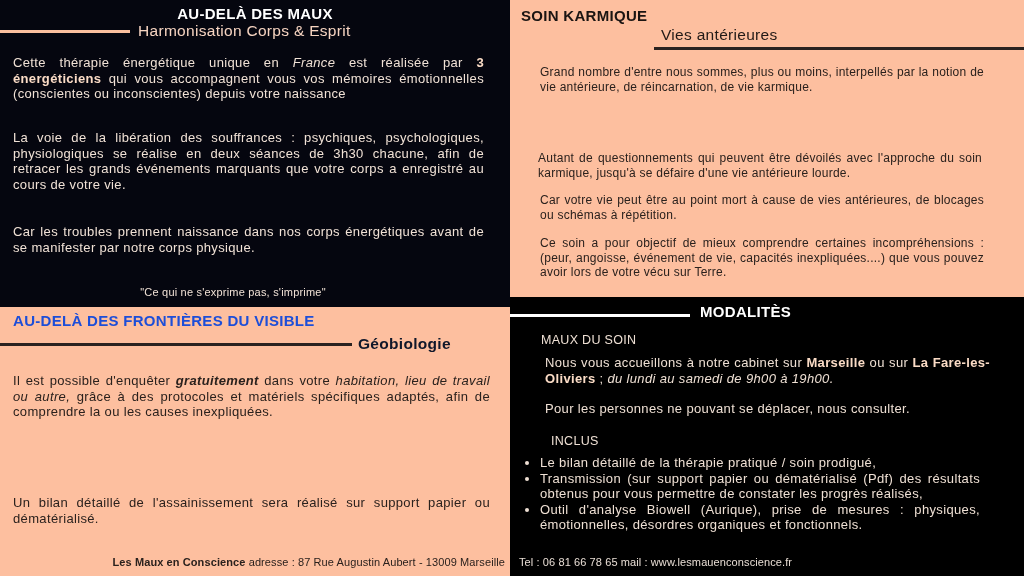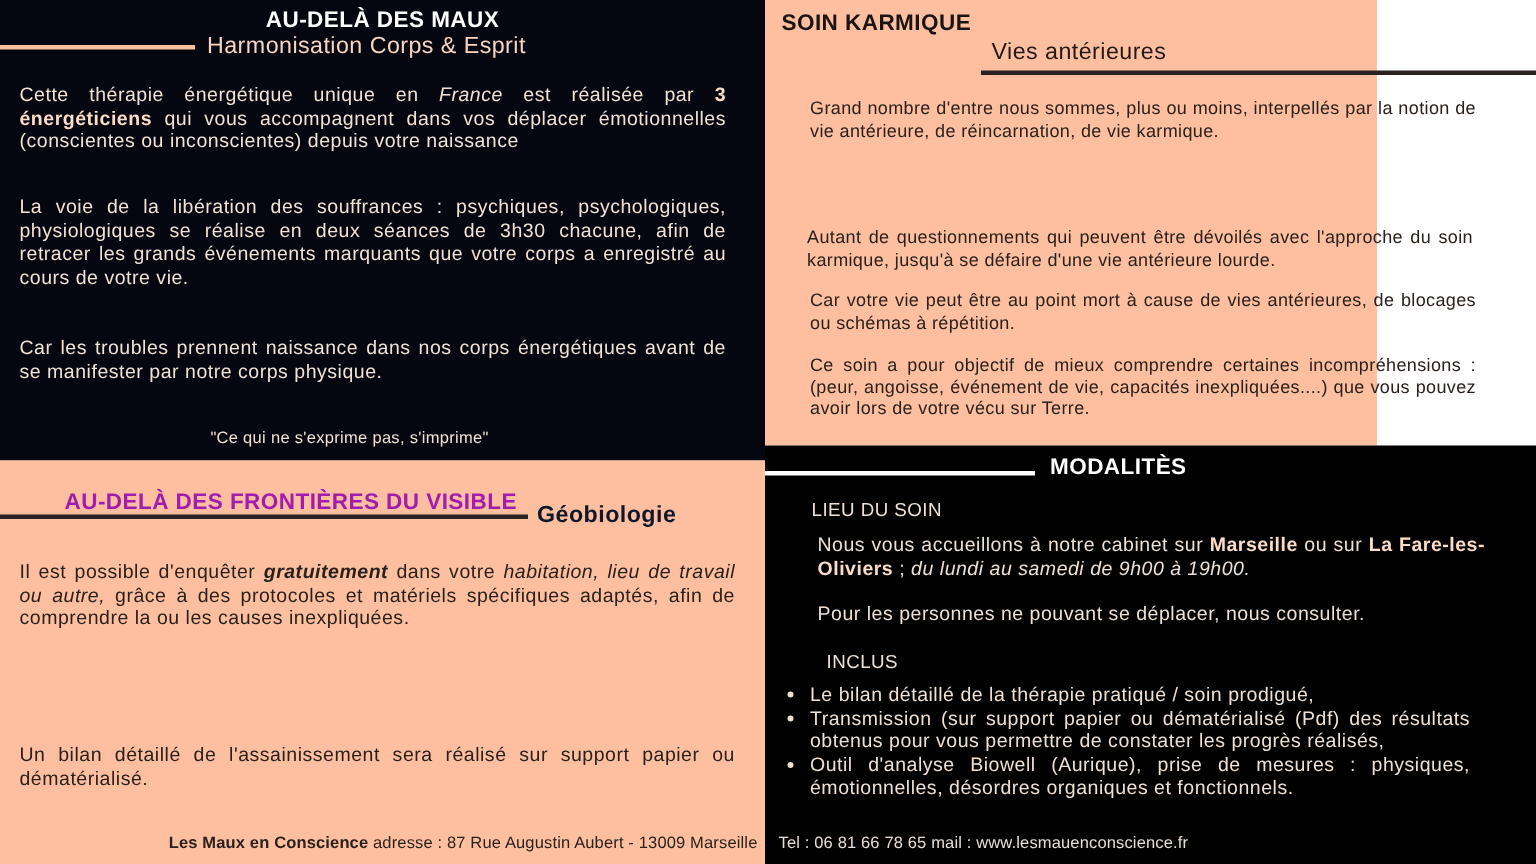--- a/index.html
+++ b/index.html
@@ -1,19 +1,19 @@
 <!DOCTYPE html>
 <html><head>
 <meta charset="utf-8">
 <style>
   html, body { margin:0; padding:0; }
   body { width:1024px; height:576px; position:relative; overflow:hidden; font-family:"Liberation Sans", sans-serif; }
   .panel { position:absolute; }
   #tl { left:0; top:0; width:510px; height:307px; background:#05060f; color:#f1e2d6; }
-  #tr { left:510px; top:0; width:408px; height:297px; background:#fdbf9f; color:#2a211d; }
+  #tr { left:510px; top:0; width:514px; height:297px; background:#fdbf9f; color:#2a211d; }
   #bl { left:0; top:307px; width:510px; height:269px; background:#fdbf9f; color:#2a211d; }
   #br { left:510px; top:297px; width:514px; height:279px; background:#000; color:#efe0d4; }
   .abs { position:absolute; }
   .title { font-weight:bold; font-size:15px; letter-spacing:0.3px; white-space:nowrap; }
   .subtitle { font-size:15.5px; letter-spacing:0.3px; white-space:nowrap; }
   .rule { position:absolute; height:3px; }
   .para { position:absolute; text-align:justify; font-size:13px; line-height:15.5px; letter-spacing:0.35px; margin:0; }
   .para.small { font-size:12px; line-height:14.6px; letter-spacing:0.25px; }
   .b { font-weight:bold; }
   .i { font-style:italic; }
@@ -26,21 +26,21 @@
 </style>
 </head>
 <body>
 
 <section id="tl" class="panel">
   <div class="abs title" style="left:0;top:5px;width:510px;text-align:center;color:#ffffff;">AU-DELÀ DES MAUX</div>
   <div class="rule" style="left:0;top:30px;width:130px;background:#fbbf9e;"></div>
   <div class="abs subtitle" style="left:138px;top:22px;color:#f6d4c1;">Harmonisation Corps &amp; Esprit</div>
 
   <p class="para" style="left:13px;top:55px;width:471px;">
-    <span>Cette thérapie énergétique unique en </span><span class="i">France</span><span> est réalisée par </span><span class="b accent">3 énergéticiens</span><span> qui vous accompagnent dans vos déplacer émotionnelles (conscientes ou inconscientes) depuis votre naissance</span>
+    <span>Cette thérapie énergétique unique en </span><span class="i">France</span><span> est réalisée par </span><span class="b accent">3 énergéticiens</span><span> qui vous accompagnent vous vos mémoires émotionnelles (conscientes ou inconscientes) depuis votre naissance</span>
   </p>
   <p class="para" style="left:13px;top:130px;width:471px;">
     <span>La voie de la libération des souffrances : psychiques, psychologiques, physiologiques se réalise en deux séances de 3h30 chacune, afin de retracer les grands événements marquants que votre corps a enregistré au cours de votre vie.</span>
   </p>
   <p class="para" style="left:13px;top:224px;width:471px;">
     <span>Car les troubles prennent naissance dans nos corps énergétiques avant de se manifester par notre corps physique.</span>
   </p>
   <div class="abs" style="left:0;top:286px;width:466px;text-align:center;font-size:11px;letter-spacing:0.2px;">"Ce qui ne s'exprime pas, s'imprime"</div>
 </section>
 
@@ -49,41 +49,41 @@
   <div class="abs subtitle" style="left:151px;top:26px;color:#221a17;">Vies antérieures</div>
   <div class="rule" style="left:144px;top:47px;width:370px;background:#2a2220;"></div>
 
   <p class="para small" style="left:30px;top:65px;width:444px;">Grand nombre d'entre nous sommes, plus ou moins, interpellés par la notion de vie antérieure, de réincarnation, de vie karmique.</p>
   <p class="para small" style="left:28px;top:151px;width:444px;">Autant de questionnements qui peuvent être dévoilés avec l'approche du soin karmique, jusqu'à se défaire d'une vie antérieure lourde.</p>
   <p class="para small" style="left:30px;top:193px;width:444px;">Car votre vie peut être au point mort à cause de vies antérieures, de blocages ou schémas à répétition.</p>
   <p class="para small" style="left:30px;top:236px;width:444px;">Ce soin a pour objectif de mieux comprendre certaines incompréhensions : (peur, angoisse, événement de vie, capacités inexpliquées....) que vous pouvez avoir lors de votre vécu sur Terre.</p>
 </section>
 
 <section id="bl" class="panel">
-  <div class="abs title" style="left:13px;top:19px;color:#a21caf;margin-left:30px;">AU-DELÀ DES FRONTIÈRES DU VISIBLE</div>
+  <div class="abs title" style="left:13px;top:5px;color:#1d4ed8;">AU-DELÀ DES FRONTIÈRES DU VISIBLE</div>
   <div class="rule" style="left:0;top:36px;width:352px;background:#2a2220;"></div>
   <div class="abs subtitle" style="left:358px;top:28px;font-weight:bold;color:#0f172a;">Géobiologie</div>
 
   <p class="para" style="left:13px;top:66px;width:477px;">
     <span>Il est possible d'enquêter </span><span class="bi">gratuitement</span><span> dans votre </span><span class="i">habitation, lieu de travail ou autre,</span><span> grâce à des protocoles et matériels spécifiques adaptés, afin de comprendre la ou les causes inexpliquées.</span>
   </p>
   <p class="para" style="left:13px;top:188px;width:477px;">
     <span>Un bilan détaillé de l'assainissement sera réalisé sur support papier ou dématérialisé.</span>
   </p>
 
   <div class="footer" style="right:5px;top:249px;color:#2a211d;">
     <span class="b">Les Maux en Conscience</span><span> adresse : 87 Rue Augustin Aubert - 13009 Marseille</span>
   </div>
 </section>
 
 <section id="br" class="panel">
   <div class="rule" style="left:0;top:17px;width:180px;background:#ffffff;"></div>
   <div class="abs title" style="left:190px;top:6px;color:#ffffff;">MODALITÈS</div>
 
-  <div class="abs label" style="left:31px;top:36px;">LIEU DU SOIN</div>
+  <div class="abs label" style="left:31px;top:36px;">MAUX DU SOIN</div>
   <p class="para" style="left:35px;top:58px;width:445px;">
     <span>Nous vous accueillons à notre cabinet sur </span><span class="b accent">Marseille</span><span> ou sur </span><span class="b accent">La Fare-les-Oliviers</span><span> ; </span><span class="i">du lundi au samedi de 9h00 à 19h00.</span>
   </p>
   <p class="para" style="left:35px;top:104px;width:445px;">Pour les personnes ne pouvant se déplacer, nous consulter.</p>
 
   <div class="abs label" style="left:41px;top:137px;">INCLUS</div>
   <ul class="list para" style="left:15px;top:158px;width:440px;">
     <li>Le bilan détaillé de la thérapie pratiqué / soin prodigué,</li>
     <li>Transmission (sur support papier ou dématérialisé (Pdf) des résultats obtenus pour vous permettre de constater les progrès réalisés,</li>
     <li>Outil d'analyse Biowell (Aurique), prise de mesures : physiques, émotionnelles, désordres organiques et fonctionnels.</li>

